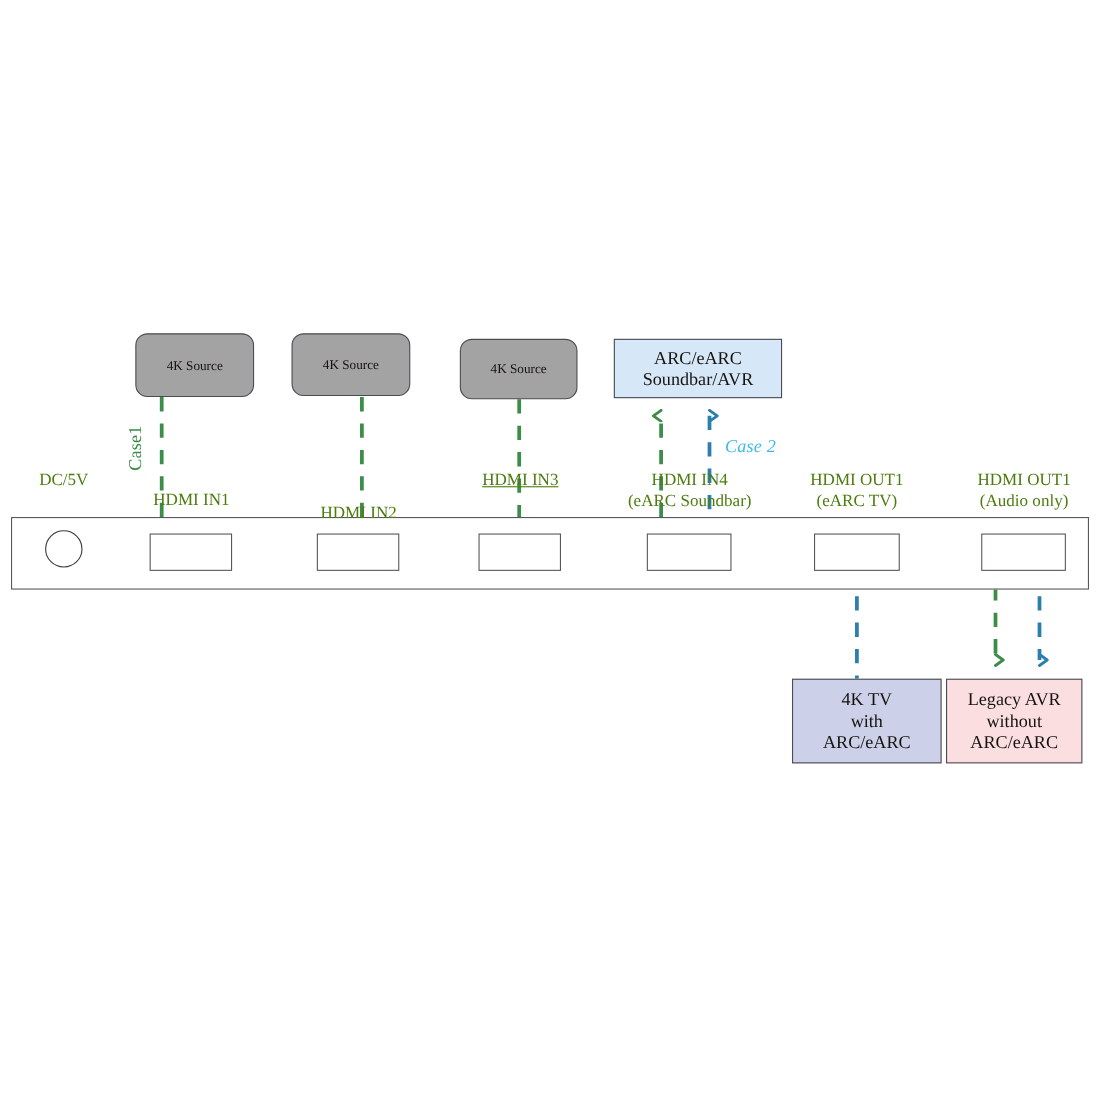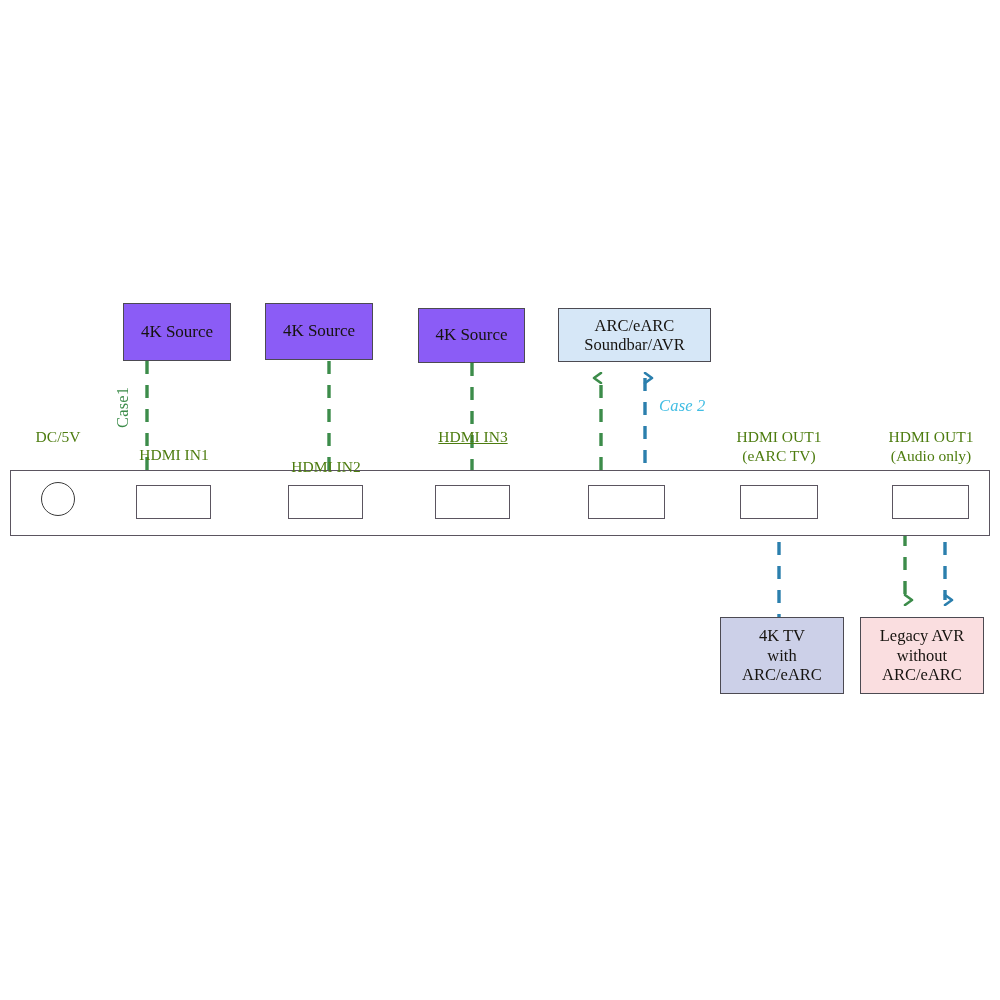--- a/index.html
+++ b/index.html
@@ -35,22 +35,23 @@
     text-align: center;
     line-height: 1.18;
     color: #16130f;
   }
   .node .node-label {
     display: block;
     width: 100%;
     white-space: pre-line;
   }
   .src-box {
-    background: #8b5cf6;
-    font-size: 17px;
+    background: #a3a3a3;
+    font-size: 12px;
+    border-radius: 11px;
   }
   .soundbar-box {
     background: #d6e7f7;
     font-size: 16.5px;
   }
   .tv-box {
     background: #ccd0e8;
     font-size: 16.5px;
   }
   .avr-box {
@@ -150,21 +151,21 @@
 
   <div class="node src-box" style="left:418px; top:308px; width:107px; height:55px;">
     <span class="node-label">4K Source</span>
   </div>
 
   <div class="node soundbar-box" style="left:558px; top:308px; width:153px; height:54px;">
     <span class="node-label">ARC/eARC
 Soundbar/AVR</span>
   </div>
 
-  <div class="node tv-box" style="left:720px; top:617px; width:124px; height:77px;">
+  <div class="node tv-box" style="left:720px; top:617px; width:136px; height:77px;">
     <span class="node-label">4K TV
 with
 ARC/eARC</span>
   </div>
 
   <div class="node avr-box" style="left:860px; top:617px; width:124px; height:77px;">
     <span class="node-label">Legacy AVR
 without
 ARC/eARC</span>
   </div>
@@ -181,20 +182,22 @@
   <div class="port" style="left:892px; top:485px; width:77px; height:34px;"></div>
 
   <div class="port-label" style="left:0px; top:428px; width:116px;">DC/5V</div>
 
   <div class="port-label" style="left:94px; top:446px; width:160px;font-family:Liberation Serif, serif;">HDMI IN1</div>
 
   <div class="port-label" style="left:246px; top:428px; width:160px;margin-top:30px;">HDMI IN2</div>
 
   <div class="port-label" style="left:393px; top:428px; width:160px;text-decoration:underline;">HDMI IN3</div>
 
+  <div class="port-label" style="left:542px; top:428px; width:170px;">HDMI IN4
+(eARC Soundbar)</div>
 
   <div class="port-label" style="left:699px; top:428px; width:160px;">HDMI OUT1
 (eARC TV)</div>
 
   <div class="port-label" style="left:851px; top:428px; width:160px;">HDMI OUT1
 (Audio only)</div>
 
   <div class="case-label case1" style="left:113px; top:428px;">Case1</div>
 
   <div class="case-label case2" style="left:659px; top:396px;">Case 2</div>

